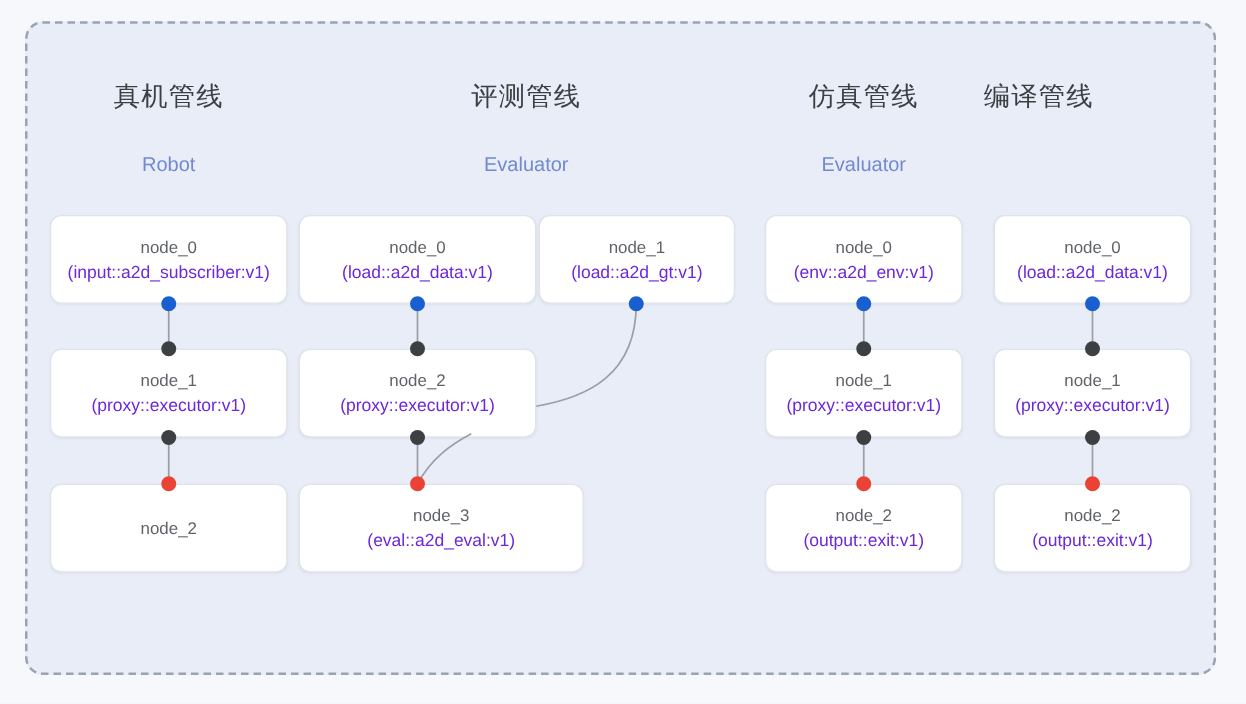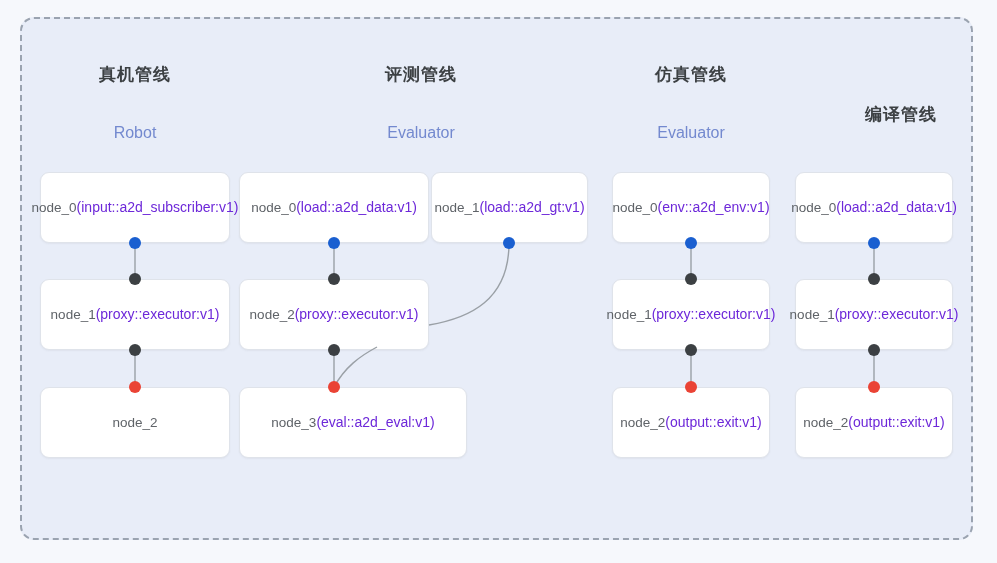--- a/index.html
+++ b/index.html
@@ -27,42 +27,42 @@
     height: 523px;
     box-sizing: border-box;
     background: #e8edf8;
     border: 2px dashed #9aa3b0;
     border-radius: 14px;
   }
   
   .col-title {
     position: absolute;
     text-align: center;
-    font-size: 17px;
-    font-weight: bold;
+    font-size: 21px;
+    font-weight: normal;
     color: #3c4043;
     letter-spacing: 1px;
     white-space: nowrap;
   }
   .col-sub {
     position: absolute;
     text-align: center;
     font-size: 16px;
     color: #7389cf;
     white-space: nowrap;
   }
   
   .node {
     position: absolute;
     box-sizing: border-box;
     background: #ffffff;
     border: 1px solid #dfe3ea;
     border-radius: 9px;
     display: flex;
-    flex-direction: row;
+    flex-direction: column;
     align-items: center;
     justify-content: center;
     box-shadow: 0 1px 2px rgba(60, 64, 67, 0.06);
   }
   .node .n-id {
     font-size: 13.5px;
     color: #5f6368;
     line-height: 1.45;
   }
   .node .n-type {
@@ -139,21 +139,21 @@
   </div>
   <div class="node" style="left:612px; top:279px; width:158px; height:71px;">
     <span class="n-id">node_1</span>
     <span class="n-type">(proxy::executor:v1)</span>
   </div>
   <div class="node" style="left:612px; top:387px; width:158px; height:71px;">
     <span class="n-id">node_2</span>
     <span class="n-type">(output::exit:v1)</span>
   </div>
 
-  <div class="col-title" style="left:810px; top:63px; width:182px;margin-top:40px;">编译管线</div>
+  <div class="col-title" style="left:740px; top:63px; width:182px;">编译管线</div>
 
   <div class="node" style="left:795px; top:172px; width:158px; height:71px;">
     <span class="n-id">node_0</span>
     <span class="n-type">(load::a2d_data:v1)</span>
   </div>
   <div class="node" style="left:795px; top:279px; width:158px; height:71px;">
     <span class="n-id">node_1</span>
     <span class="n-type">(proxy::executor:v1)</span>
   </div>
   <div class="node" style="left:795px; top:387px; width:158px; height:71px;">

